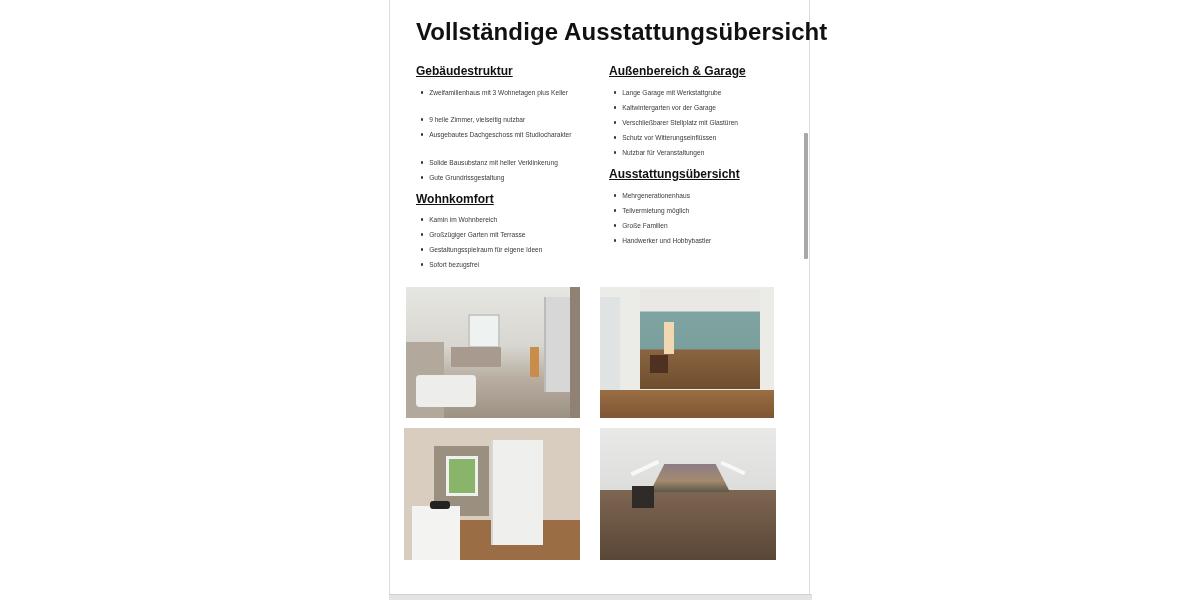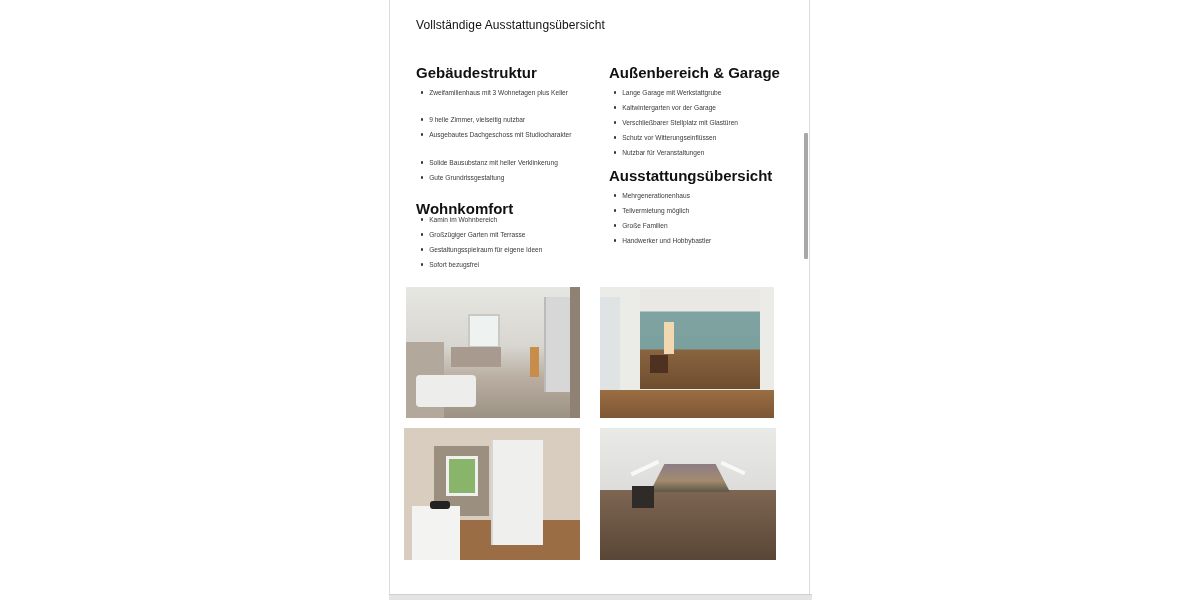--- a/index.html
+++ b/index.html
@@ -14,25 +14,25 @@
     }
     .page-bottom {
       position: absolute; left: 389px; top: 594px; width: 423px; height: 6px;
       background: #e4e4e4; border-top: 1px solid #d0d0d0;
     }
     .scrollbar {
       position: absolute; left: 804px; top: 133px; width: 4px; height: 126px;
       background: #a8a8a8; border-radius: 1px;
     }
     .title {
-      position: absolute; left: 416px; top: 18px; font-size: 12px; font-weight: normal;
+      position: absolute; left: 416px; top: 18px; font-size: 24px; font-weight: bold;
       color: #111; letter-spacing: 0.1px; white-space: nowrap;
     }
     .heading {
-      position: absolute; font-size: 15px; font-weight: bold; color: #111; white-space: nowrap;
+      position: absolute; font-size: 12px; font-weight: bold; color: #111; white-space: nowrap; text-decoration: underline;
     }
     .item {
       position: absolute; font-size: 6.6px; color: #3a3a3a; white-space: nowrap;
       display: flex; align-items: center;
     }
     .bullet {
       display: inline-block; width: 2.2px; height: 2.2px; background: #333; border-radius: 50%;
       margin-right: 6px; margin-left: 1px;
     }
     .photo {
@@ -95,21 +95,21 @@
   </div>
 <div class="item" style="left:420px; top:159px;">
     <span class="bullet"></span>
     <span>Solide Bausubstanz mit heller Verklinkerung</span>
   </div>
 <div class="item" style="left:420px; top:174px;">
     <span class="bullet"></span>
     <span>Gute Grundrissgestaltung</span>
   </div>
 
-<div class="heading" style="left:416px; top:200px;">Wohnkomfort</div>
+<div class="heading" style="left:416px; top:192px;">Wohnkomfort</div>
 <div class="item" style="left:420px; top:216px;">
     <span class="bullet"></span>
     <span>Kamin im Wohnbereich</span>
   </div>
 <div class="item" style="left:420px; top:231px;">
     <span class="bullet"></span>
     <span>Großzügiger Garten mit Terrasse</span>
   </div>
 <div class="item" style="left:420px; top:246px;">
     <span class="bullet"></span>

